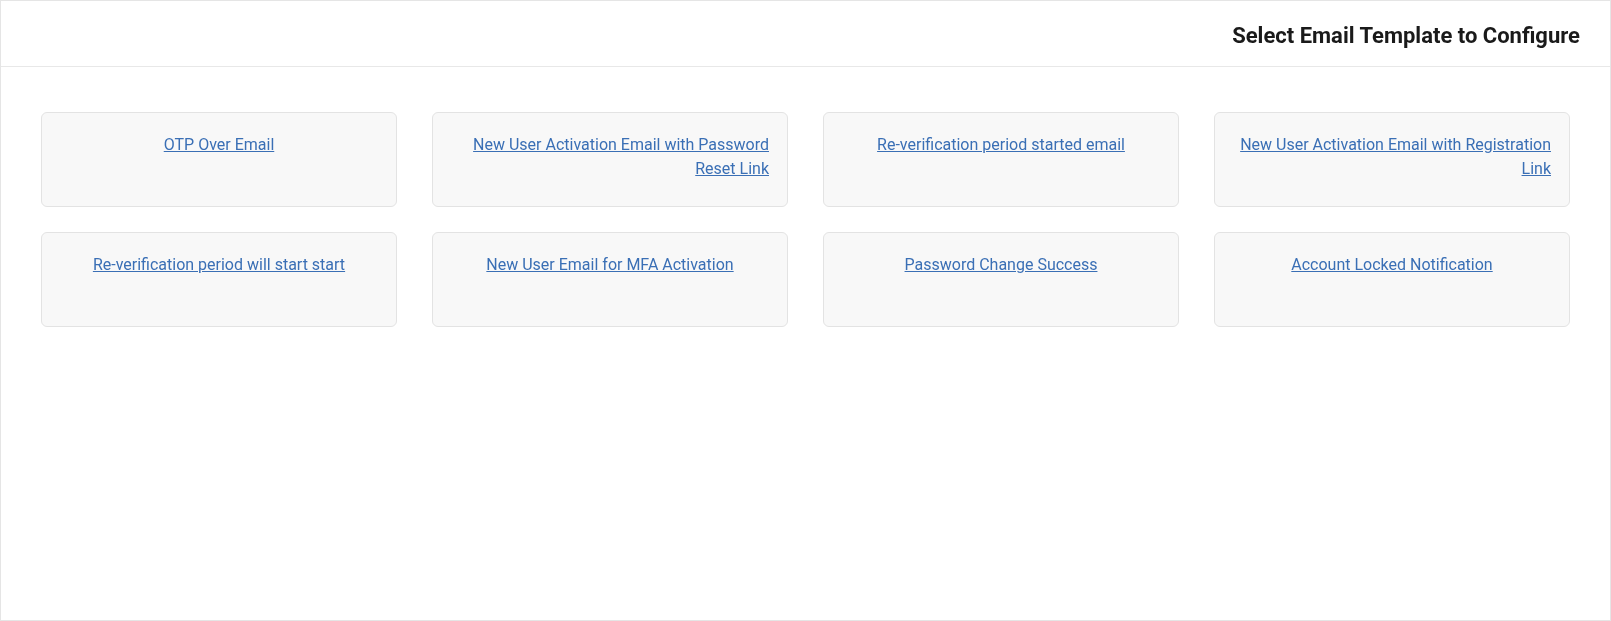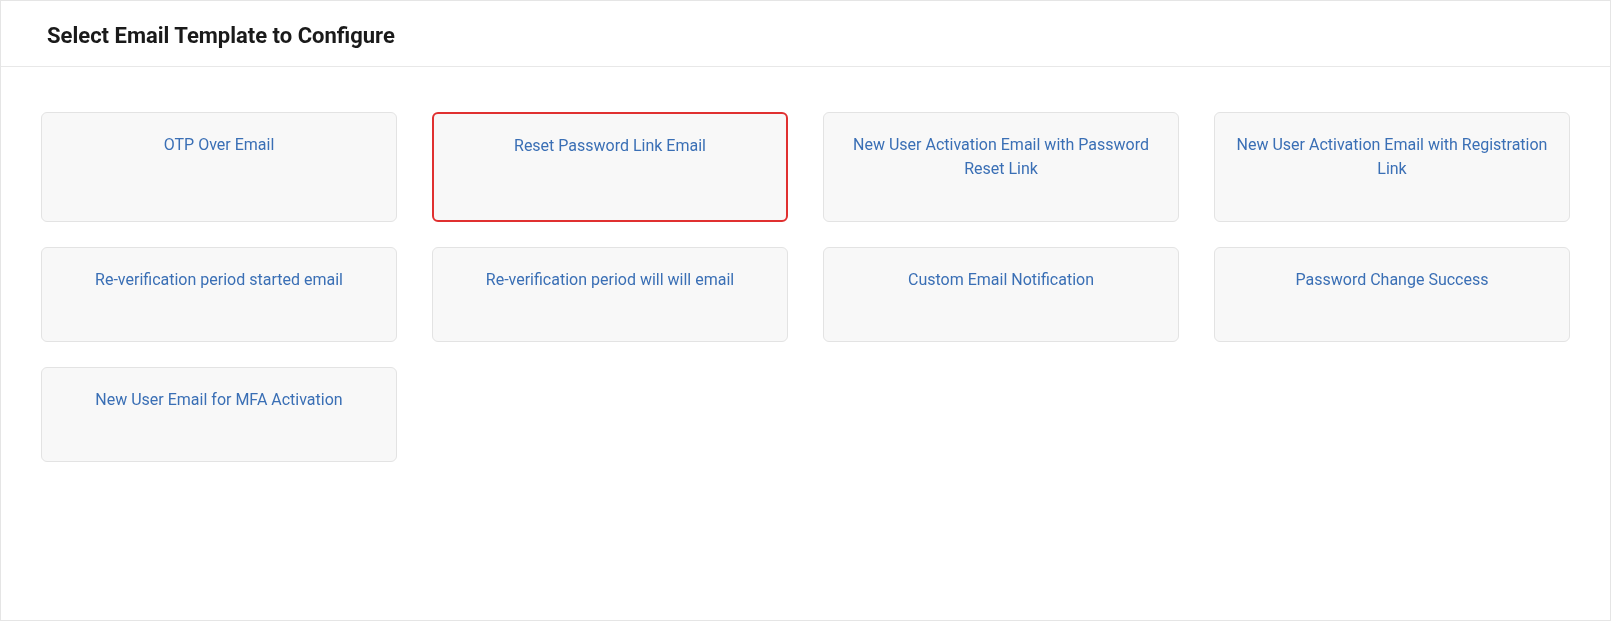--- a/index.html
+++ b/index.html
@@ -9,22 +9,23 @@
     }
     body {
       font-family: -apple-system, BlinkMacSystemFont, "Segoe UI", Roboto, "Helvetica Neue", Arial, sans-serif;
       background: #ffffff;
       padding: 0;
       border: 1px solid #e5e5e5;
       width: 1611px;
       height: 621px;
     }
     .header {
-      padding: 22px 30px 18px 46px;
+      padding: 22px 30px 18px 12px;
       border-bottom: 1px solid #e8e8e8;
+      text-align: right;
     }
     .header h1 {
       font-size: 22px;
       font-weight: 700;
       color: #1a1a1a;
     }
     .grid-container {
       padding: 45px 40px 30px 40px;
       display: grid;
       grid-template-columns: repeat(4, 1fr);
@@ -43,52 +44,50 @@
       transition: background 0.15s;
     }
     .template-card.selected {
       border: 2.5px solid #e03030;
       min-height: 110px;
     }
     .template-label {
       color: #3a6fb5;
       font-size: 16px;
       font-weight: 400;
-      text-align: center;
+      text-align: right;
       line-height: 1.5;
+      text-decoration: underline;
     }
   </style>
 </head>
 <body>
 
 <div class="header">
   <h1>Select Email Template to Configure</h1>
 </div>
 
 <div class="grid-container">
   <div class="template-card">
     <span class="template-label">OTP Over Email</span>
   </div>
-  <div class="template-card selected">
-    <span class="template-label">Reset Password Link Email</span>
+  <div class="template-card">
+    <span class="template-label">New User Activation Email with Password Reset Link</span>
   </div>
   <div class="template-card">
-    <span class="template-label">New User Activation Email with Password Reset Link</span>
+    <span class="template-label">Re-verification period started email</span>
   </div>
   <div class="template-card">
     <span class="template-label">New User Activation Email with Registration Link</span>
   </div>
   <div class="template-card">
-    <span class="template-label">Re-verification period started email</span>
+    <span class="template-label">Re-verification period will start start</span>
   </div>
   <div class="template-card">
-    <span class="template-label">Re-verification period will will email</span>
-  </div>
-  <div class="template-card">
-    <span class="template-label">Custom Email Notification</span>
+    <span class="template-label">New User Email for MFA Activation</span>
   </div>
   <div class="template-card">
     <span class="template-label">Password Change Success</span>
   </div>
   <div class="template-card">
-    <span class="template-label">New User Email for MFA Activation</span>
+    <span class="template-label">Account Locked Notification</span>
   </div>
 </div>
 
 </body></html>

